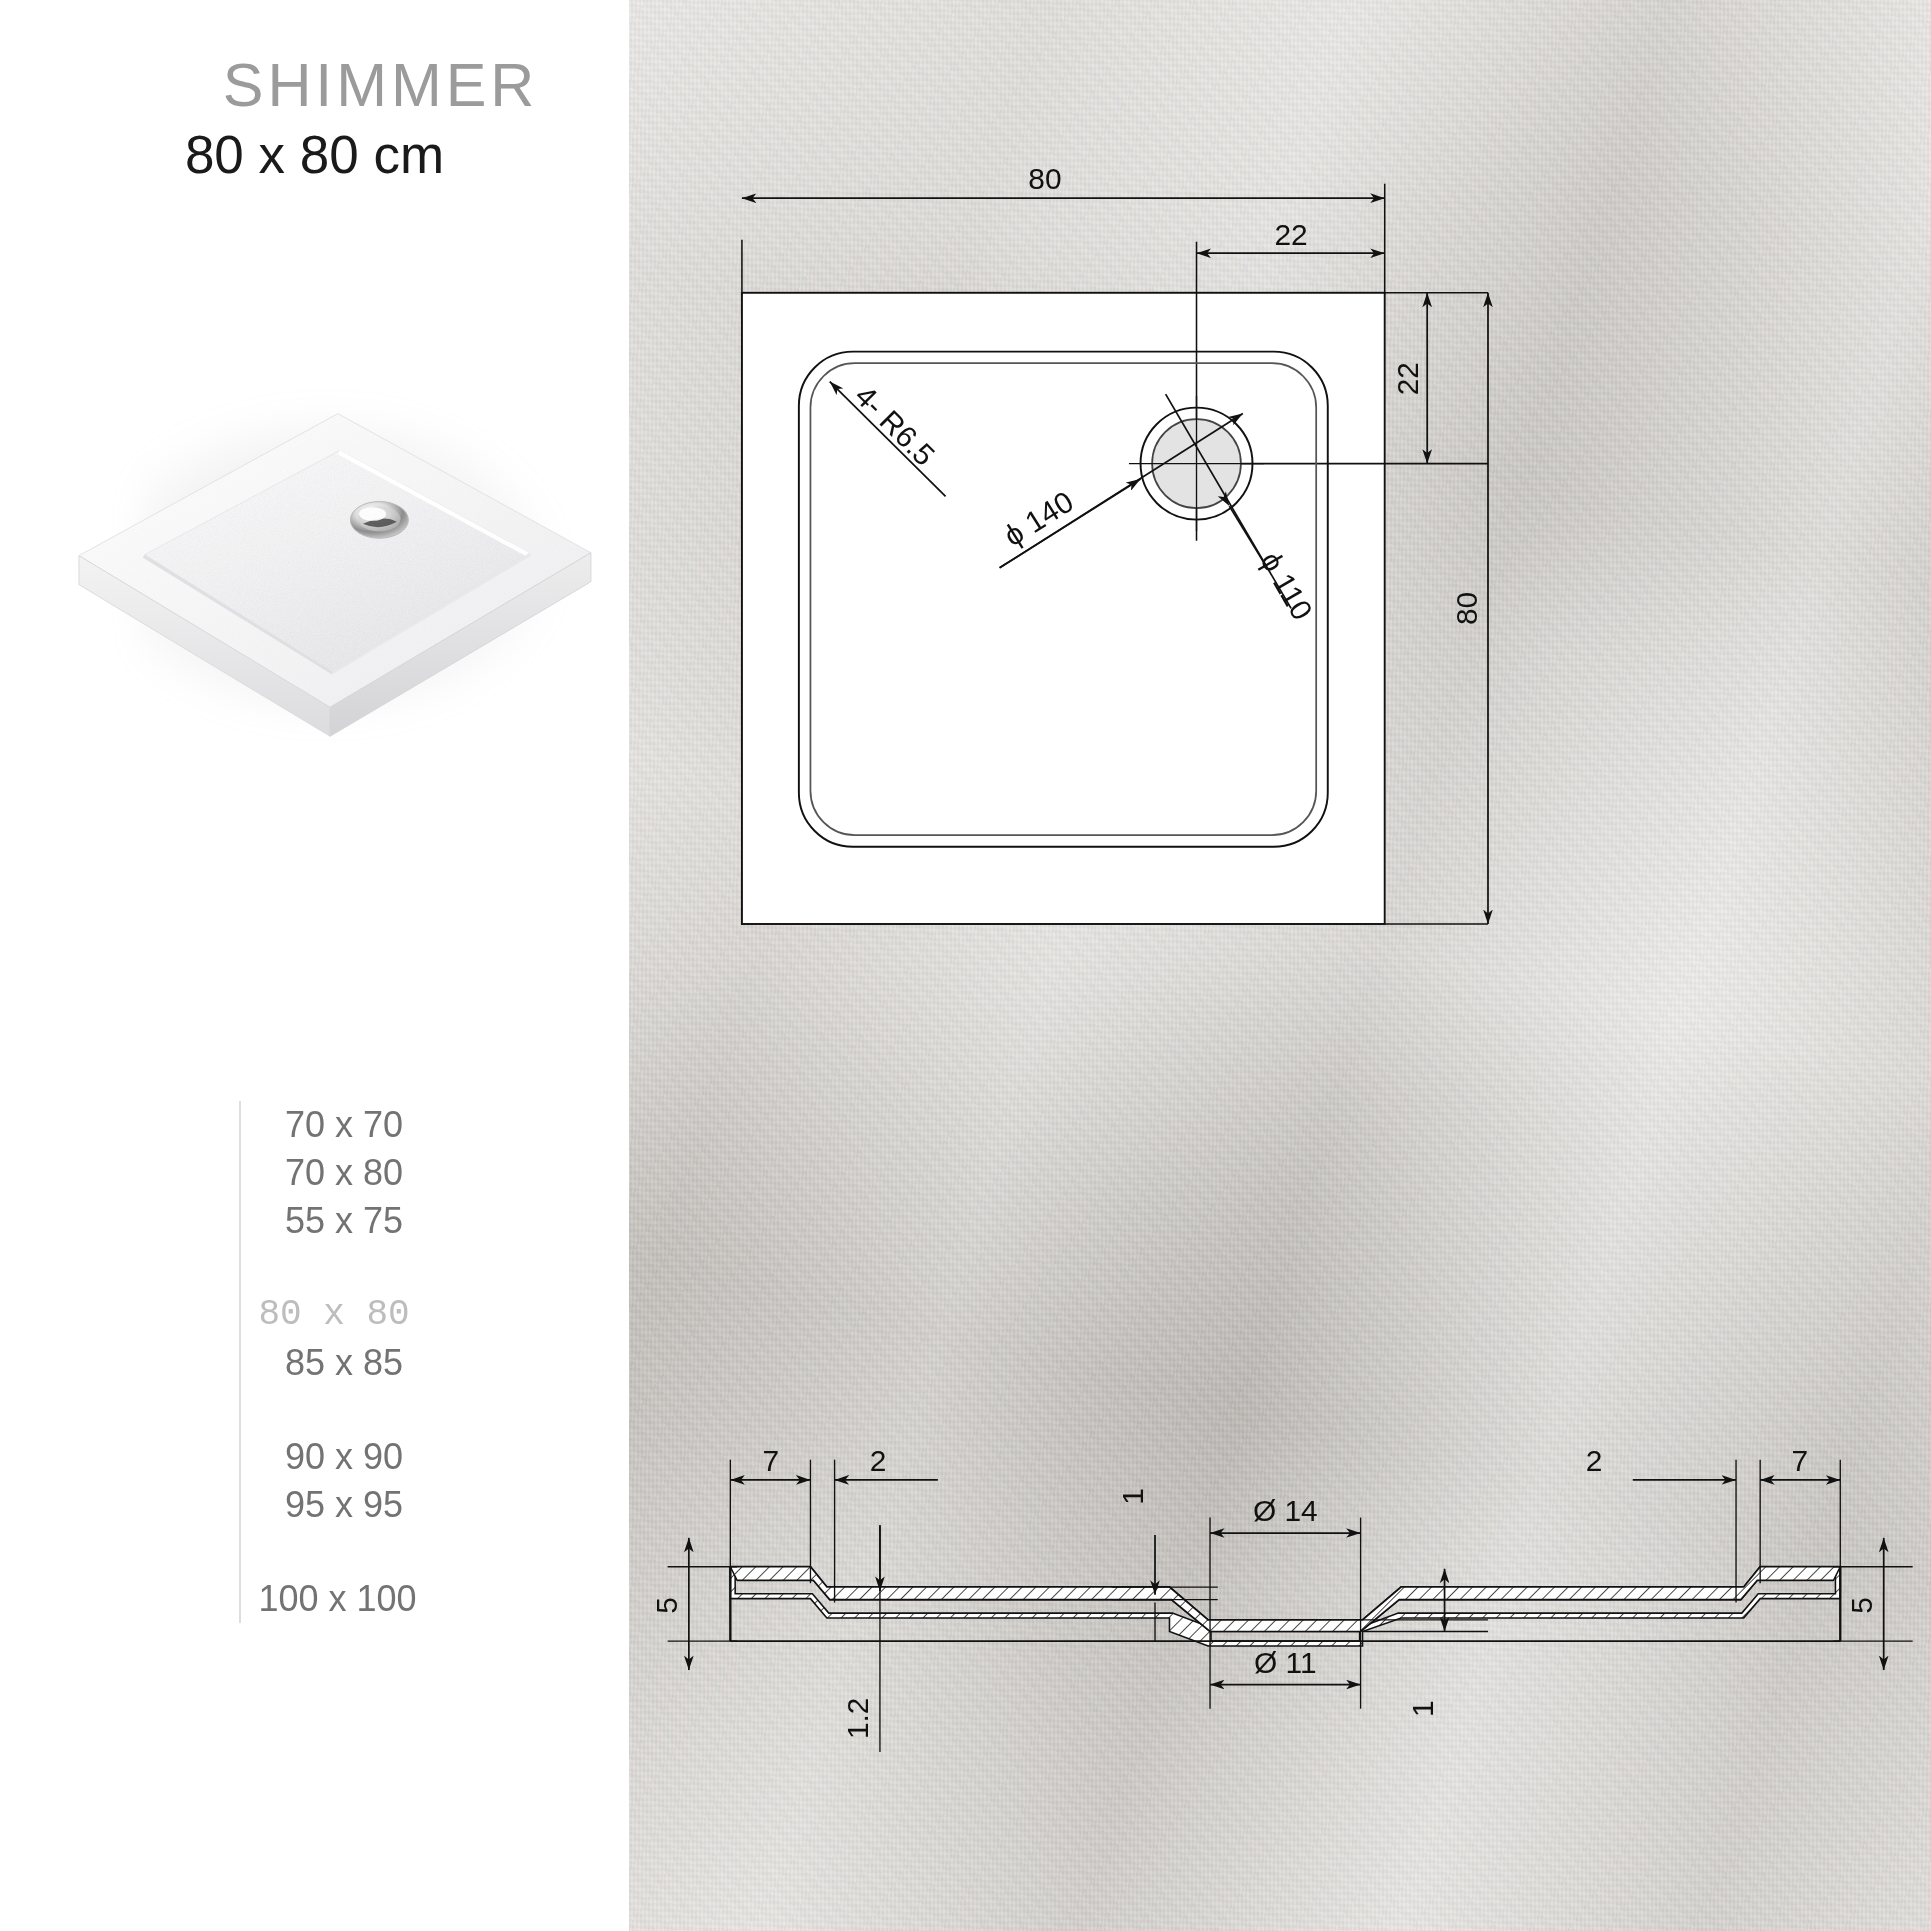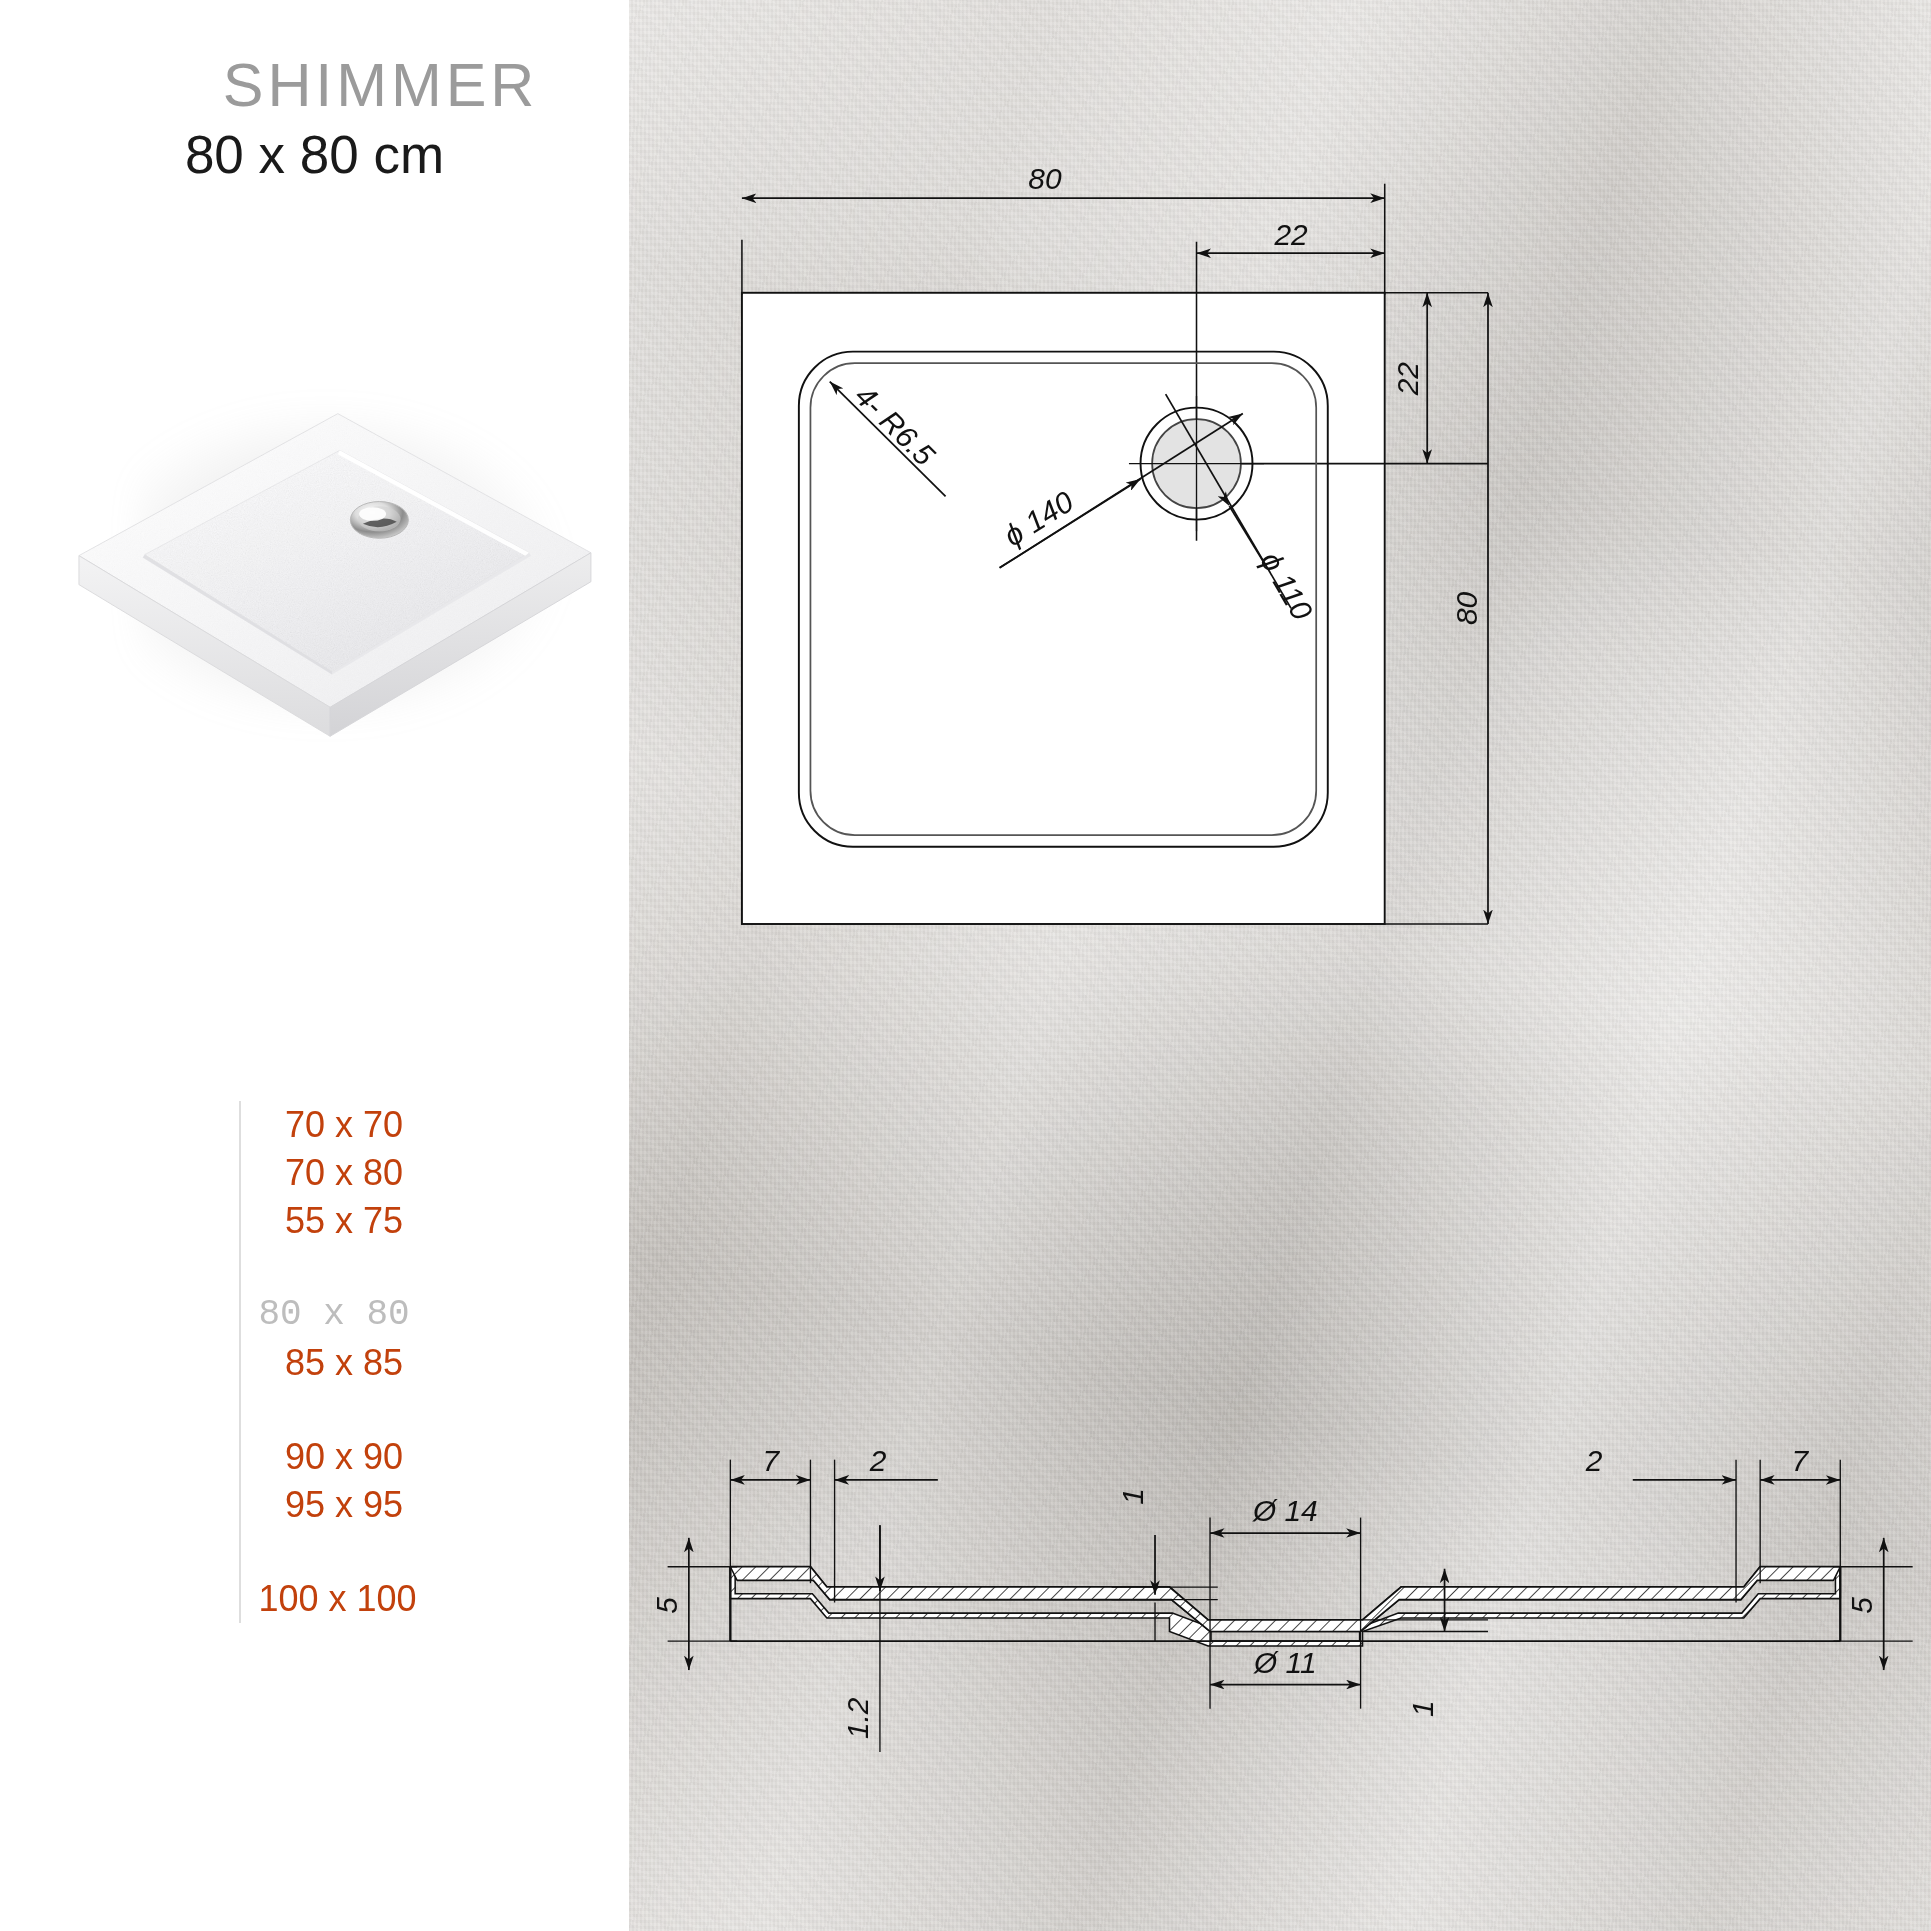--- a/index.html
+++ b/index.html
@@ -41,33 +41,32 @@
     position:absolute; left:0; top:0; width:599px; height:454px;
   }
 
   
   #size-list {
     position:absolute; left:239px; top:1101px; width:164px;
     border-left:2.9px solid #dedede;
     padding-left:17.4px;
   }
   .size-item {
-    font-size:36px; line-height:48px; color:#c2410c;
+    font-size:36px; line-height:48px; color:#737373;
     text-align:right; white-space:nowrap;
     font-family:"Liberation Sans", sans-serif;
   }
   .size-item.selected { color:#bdbdbd;font-family:Liberation Mono, monospace; }
   .size-gap { height:46px; }
 
   
   #right-panel {
     position:absolute; left:629px; top:0; width:1302px; height:1931px;
     overflow:hidden;
     background:#cfcbc6;
-    font-style:italic;
   }
   #tex-base {
     position:absolute; inset:0;
     background:
       linear-gradient(107deg, rgba(255,255,255,0.42) 0%, rgba(255,255,255,0) 22%, rgba(255,255,255,0.30) 38%, rgba(0,0,0,0.035) 55%, rgba(255,255,255,0.36) 72%, rgba(0,0,0,0.02) 88%, rgba(255,255,255,0.25) 100%),
       linear-gradient(14deg,  rgba(255,255,255,0.30) 0%, rgba(0,0,0,0.03) 30%, rgba(255,255,255,0.35) 52%, rgba(0,0,0,0.025) 74%, rgba(255,255,255,0.30) 100%),
       radial-gradient(ellipse 70% 40% at 30% 12%, rgba(255,255,255,0.38), rgba(255,255,255,0) 70%),
       radial-gradient(ellipse 60% 35% at 72% 34%, rgba(255,255,255,0.30), rgba(255,255,255,0) 70%),
       radial-gradient(ellipse 80% 30% at 40% 62%, rgba(0,0,0,0.035), rgba(0,0,0,0) 70%),
       radial-gradient(ellipse 65% 38% at 78% 82%, rgba(255,255,255,0.28), rgba(255,255,255,0) 70%),

